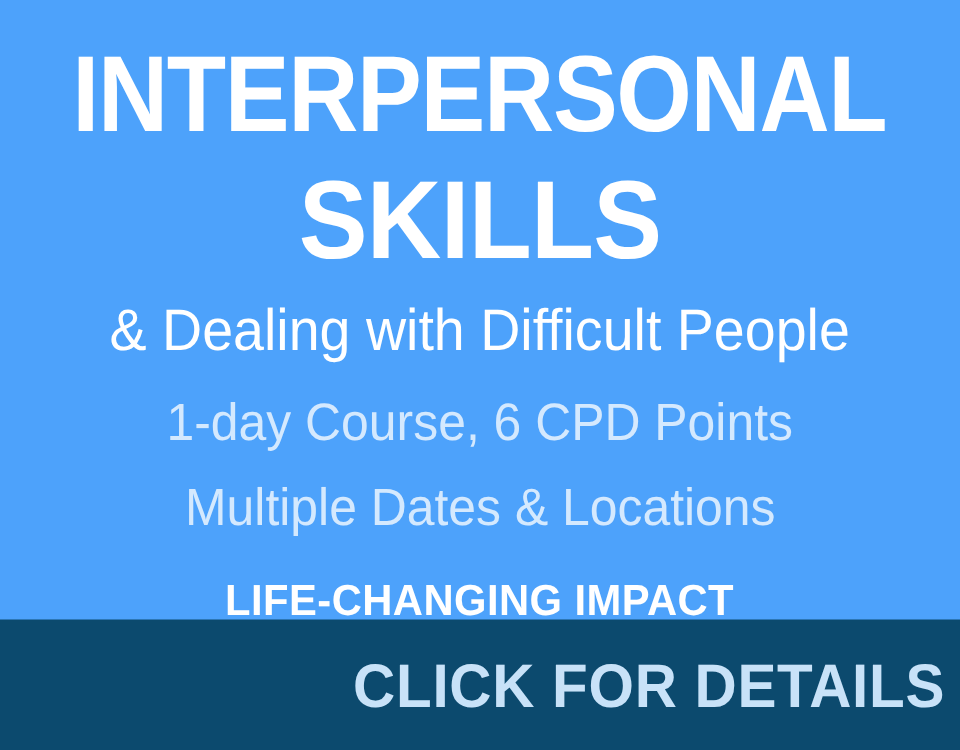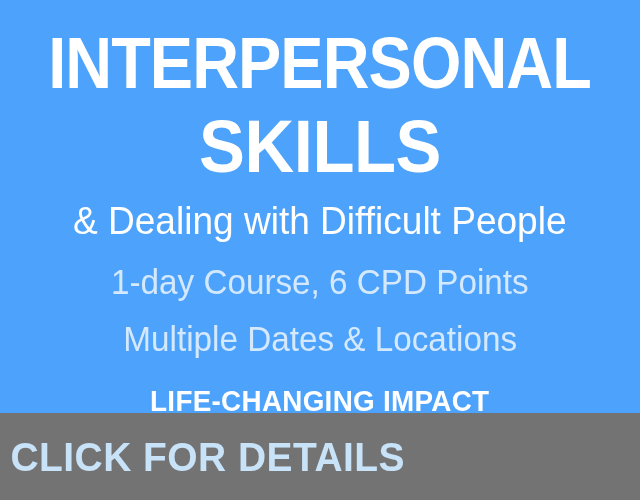--- a/index.html
+++ b/index.html
@@ -105,24 +105,24 @@
     transform-origin: center center;
   }
 
   
   #cta-bar {
     position: absolute;
     left: 0;
     top: 413px;
     width: 640px;
     height: 87px;
-    background: #737373;
+    background: #0c4a6e;
     display: flex;
     align-items: center;
-    justify-content: flex-start;
+    justify-content: flex-end;
   }
 
   #cta-label {
     color: #c8e2f8;
     font-weight: 700;
     font-size: 41px;
     line-height: 44px;
     letter-spacing: 0.5px;
     text-align: center;
     white-space: nowrap;

